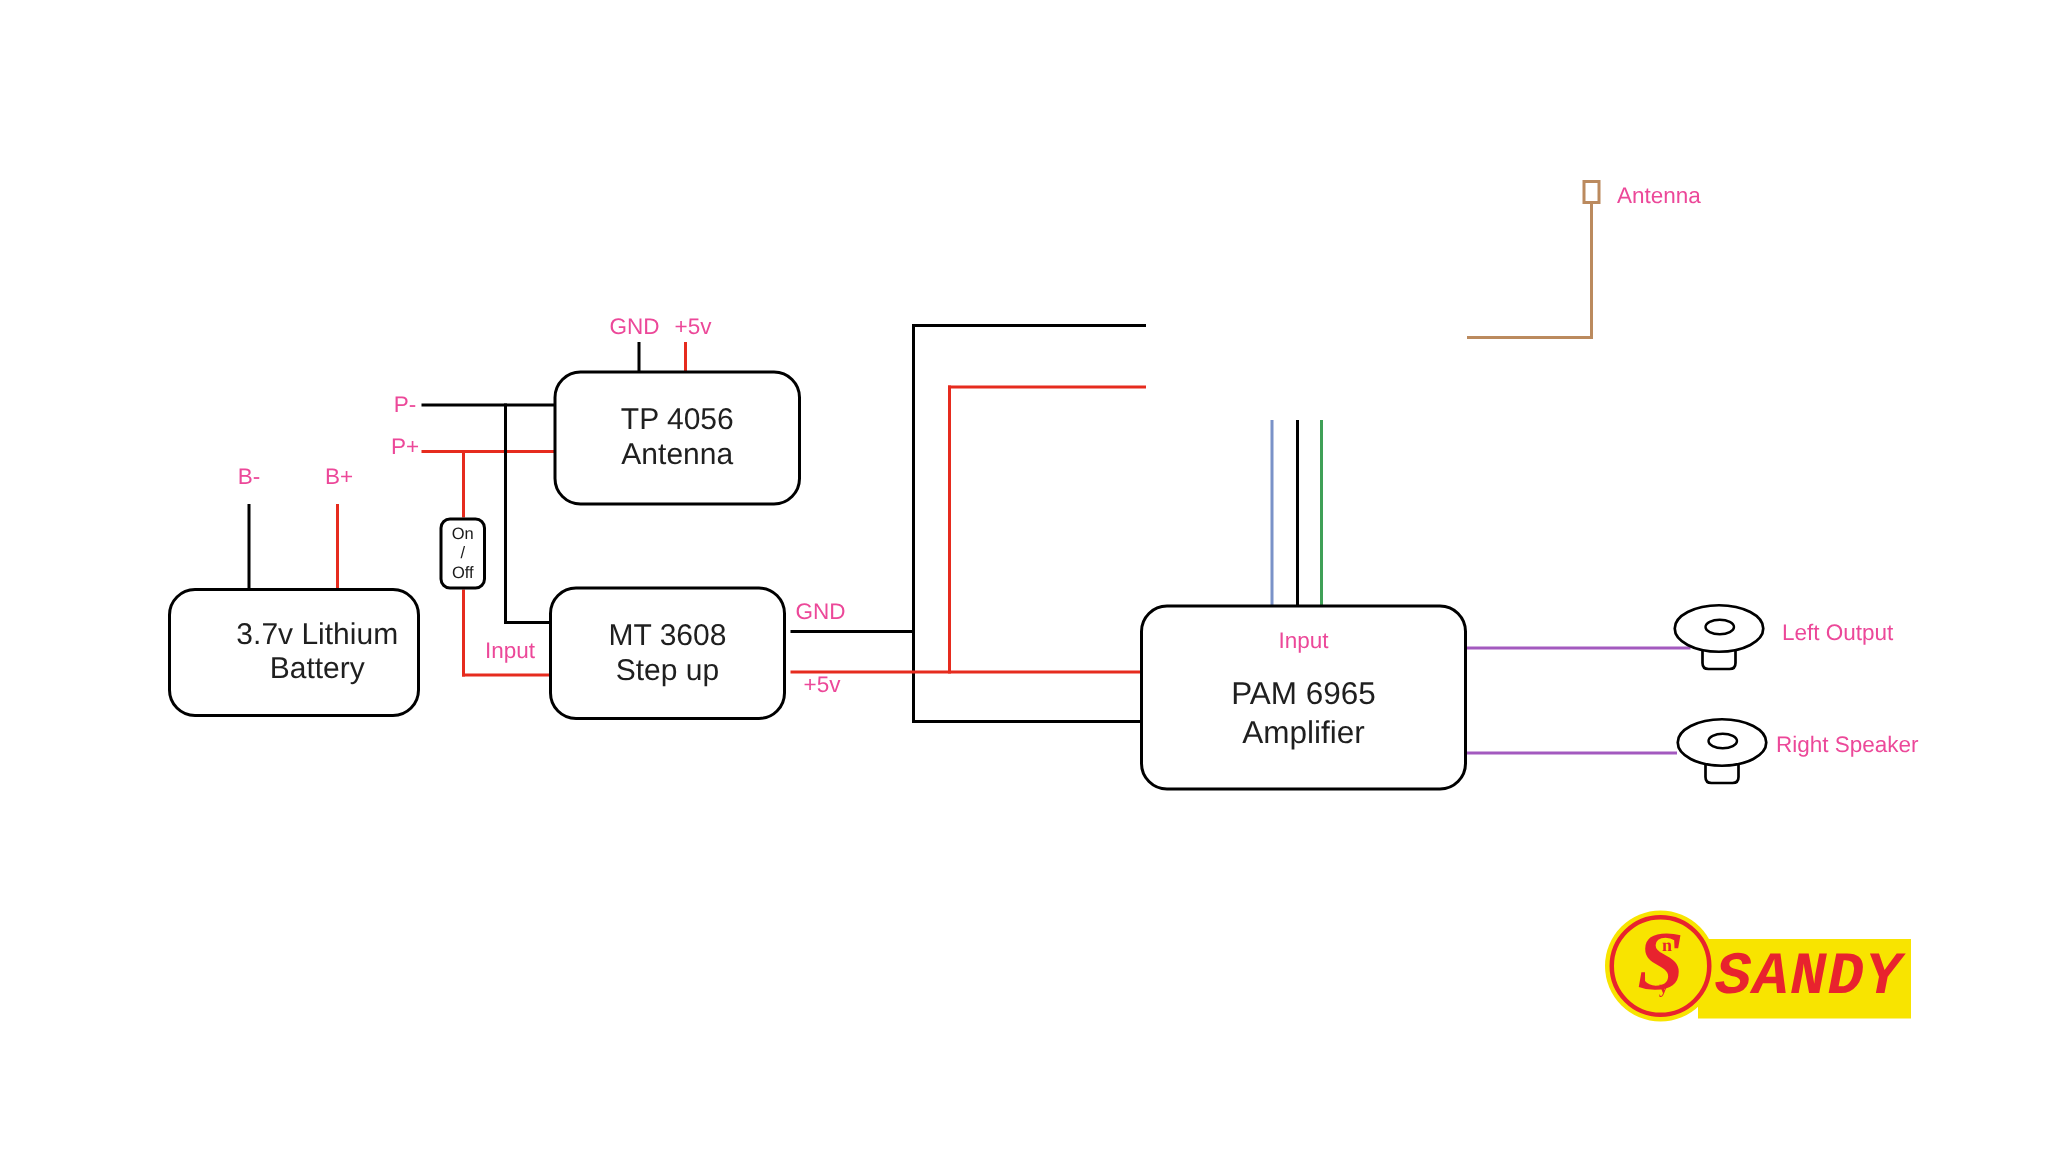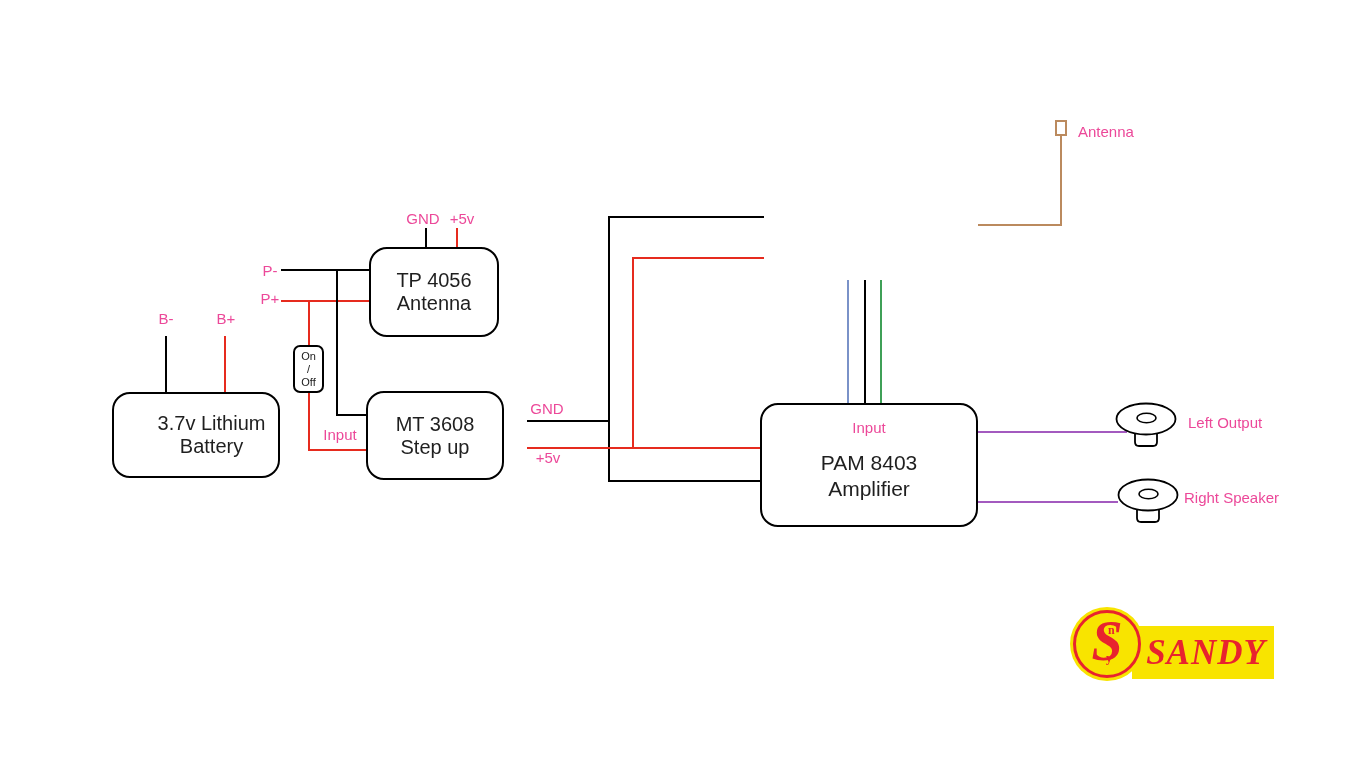--- a/index.html
+++ b/index.html
@@ -78,24 +78,24 @@
 
   
   .logo { position: absolute; left: 1068px; top: 601px; width: 222px; height: 90px; }
   .logo-rect {
     position: absolute; left: 64px; top: 25px;
     width: 142px; height: 53px;
     background: #f8e400;
     display: flex; align-items: center; justify-content: center;
   }
   .logo-brand {
-    font-family: Liberation Serif, serif;
+    font-family: Liberation Mono, monospace;
     font-style: italic;
     font-weight: 700;
-    font-size: 35px;
+    font-size: 40px;
     letter-spacing: 1px;
     color: #e8232e;
     transform: translateX(3px);
   }
   .logo-circle {
     position: absolute; left: 2px; top: 6px;
     width: 74px; height: 74px;
     border-radius: 50%;
     background: #f8e400;
   }
@@ -166,45 +166,45 @@
   <span class="lbl center" style="left:166px; top:318px;">B-</span>
   <span class="lbl center" style="left:226px; top:318px;">B+</span>
   <span class="lbl center" style="left:270px; top:270px;">P-</span>
   <span class="lbl center" style="left:270px; top:298px;">P+</span>
 
   <div class="node" style="left:112px; top:392px; width:168px; height:86px;padding-left:31px;">
     <span class="title-line">3.7v Lithium</span>
     <span class="title-line">Battery</span>
   </div>
 
-  <div class="node" style="left:369px; top:247px; width:130px; height:90px;">
+  <div class="node" style="left:369px; top:247px; width:165px; height:90px;">
     <span class="title-line">TP 4056</span>
     <span class="title-line">Antenna</span>
   </div>
   <span class="lbl center" style="left:423px; top:218px;">GND</span>
   <span class="lbl center" style="left:462px; top:218px;">+5v</span>
 
   <div class="switch-node" style="left:293px; top:345px; width:31px; height:48px;">
     <span>On</span>
     <span>/</span>
     <span>Off</span>
   </div>
 
-  <div class="node" style="left:366px; top:391px; width:138px; height:89px;">
+  <div class="node" style="left:366px; top:391px; width:158px; height:89px;">
     <span class="title-line">MT 3608</span>
     <span class="title-line">Step up</span>
   </div>
   <span class="lbl center" style="left:340px; top:434px;">Input</span>
   <span class="lbl center" style="left:547px; top:408px;">GND</span>
   <span class="lbl center" style="left:548px; top:457px;">+5v</span>
 
 
   <div class="node" style="left:760px; top:403px; width:218px; height:124px;">
     <span class="lbl" style="position:static; margin-top:-10px; margin-bottom:14px;">Input</span>
-    <span class="title-line" style="font-size:21px; line-height:26px;">PAM 8403</span>
+    <span class="title-line" style="font-size:21px; line-height:26px;">PAM 6965</span>
     <span class="title-line" style="font-size:21px; line-height:26px;">Amplifier</span>
   </div>
 
   <div class="antenna-box"></div>
   <span class="lbl left" style="left:1078px; top:131px;">Antenna</span>
 
   <div class="speaker" style="left:1111px; top:398px;">
     <svg width="70" height="52" viewBox="0 0 70 52">
       <path d="M24 32 h22 v12 q0 4 -4 4 h-14 q-4 0 -4 -4 z" fill="#ffffff" stroke="#000000" stroke-width="1.8"></path>
       <ellipse cx="35" cy="21" rx="29.5" ry="15.5" fill="#ffffff" stroke="#000000" stroke-width="1.8"></ellipse>

